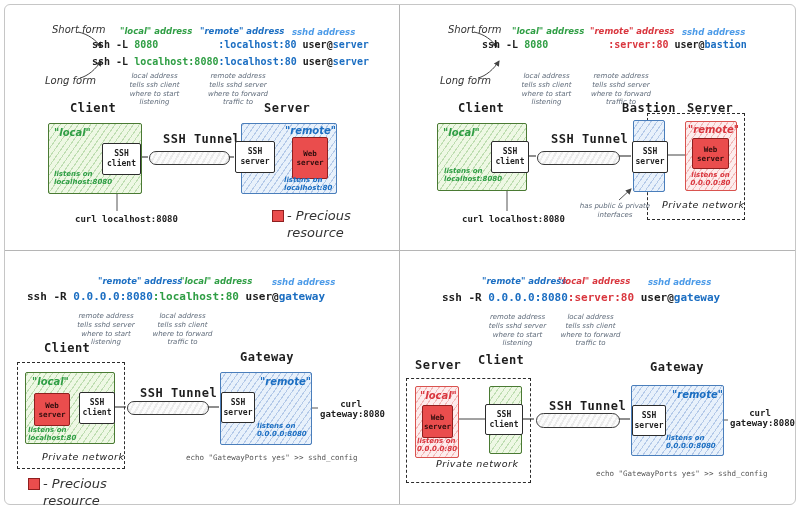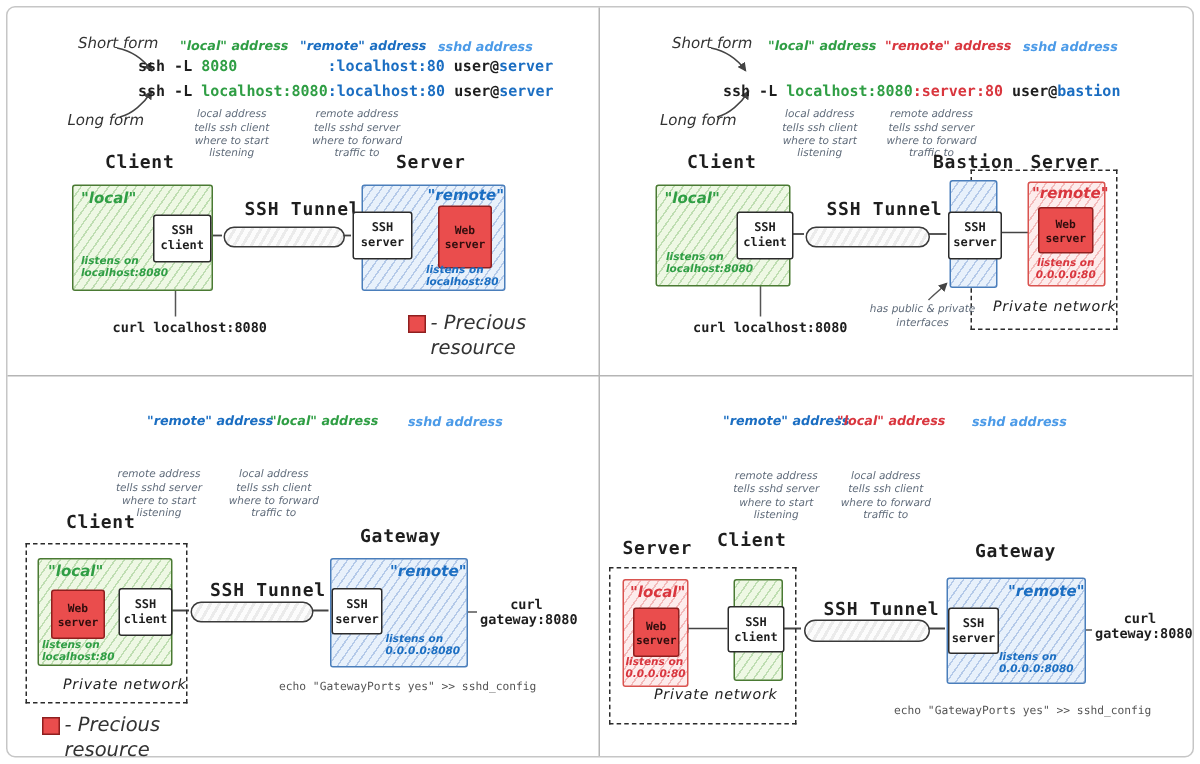--- a/index.html
+++ b/index.html
@@ -118,21 +118,21 @@
       <path d="M218,156 L231,156" stroke="#444" stroke-width="1.2"></path>
       <path d="M266,155 L290,155" stroke="#444" stroke-width="1" marker-end="url(#mtr)"></path>
       <path d="M107,211 L107,174" stroke="#555" stroke-width="1" marker-end="url(#mtr)"></path>
       <path d="M219,200 C223,196 227,193 231,189" fill="none" stroke="#555" stroke-width="1" marker-end="url(#mtr)"></path>
     </svg>
     <div class="abs hand form-label" style="left:48px;top:24px">Short form</div>
     <div class="abs hand form-label" style="left:40px;top:75px">Long form</div>
     <div class="abs hand addr-label c-green" style="left:112px;top:26px">"local" address</div>
     <div class="abs hand addr-label c-red" style="left:190px;top:26px">"remote" address</div>
     <div class="abs hand addr-label c-blue2" style="left:282px;top:27px">sshd address</div>
-    <div class="abs cmd" style="left:82px;top:56px"><span class="c-black">ssh -L </span><span class="c-green">localhost:8080</span><span class="c-red">:server:80</span><span class="c-black"> user@</span><span class="c-blue">bastion</span></div>
+    <div class="abs cmd" style="left:82px;top:39px"><span class="c-black">ssh -L </span><span class="c-green">8080</span><span class="sp60"></span><span class="c-red">:server:80</span><span class="c-black"> user@</span><span class="c-blue">bastion</span></div>
     <div class="abs hand note" style="left:104px;top:72px;width:85px">local address
 tells ssh client
 where to start
 listening</div>
     <div class="abs hand note" style="left:176px;top:72px;width:90px">remote address
 tells sshd server
 where to forward
 traffic to</div>
     <div class="abs heading" style="left:58px;top:101px">Client</div>
     <div class="abs heading" style="left:222px;top:101px">Bastion</div>
@@ -169,20 +169,21 @@
           </marker>
         </defs>
       <path d="M79,157 L71,157" stroke="#444" stroke-width="1" marker-end="url(#mbl)"></path>
       <path d="M113,157 L126,157" stroke="#444" stroke-width="1.2"></path>
       <path d="M207,157 L219,157" stroke="#444" stroke-width="1.2"></path>
       <path d="M318,158 L256,158" stroke="#555" stroke-width="1" marker-end="url(#mbl)"></path>
     </svg>
     <div class="abs hand addr-label c-blue" style="left:98px;top:26px">"remote" address</div>
     <div class="abs hand addr-label c-green" style="left:180px;top:26px">"local" address</div>
     <div class="abs hand addr-label c-blue2" style="left:272px;top:27px">sshd address</div>
+    <div class="abs cmd" style="left:27px;top:40px;font-size:11px"><span class="c-black">ssh -R </span><span class="c-blue">0.0.0.0:8080</span><span class="c-green">:localhost:80</span><span class="c-black"> user@</span><span class="c-blue">gateway</span></div>
     <div class="abs hand note" style="left:62px;top:62px;width:88px">remote address
 tells sshd server
 where to start
 listening</div>
     <div class="abs hand note" style="left:140px;top:62px;width:85px">local address
 tells ssh client
 where to forward
 traffic to</div>
     <div class="abs heading" style="left:44px;top:91px">Client</div>
     <div class="abs heading" style="left:240px;top:100px">Gateway</div>
@@ -220,20 +221,21 @@
           </marker>
         </defs>
       <path d="M85,169 L54,169" stroke="#444" stroke-width="1" marker-end="url(#mbr)"></path>
       <path d="M121,169 L134,169" stroke="#444" stroke-width="1.2"></path>
       <path d="M218,169 L230,169" stroke="#444" stroke-width="1.2"></path>
       <path d="M328,170 L266,170" stroke="#555" stroke-width="1" marker-end="url(#mbr)"></path>
     </svg>
     <div class="abs hand addr-label c-blue" style="left:82px;top:26px">"remote" address</div>
     <div class="abs hand addr-label c-red" style="left:158px;top:26px">"local" address</div>
     <div class="abs hand addr-label c-blue2" style="left:248px;top:27px">sshd address</div>
+    <div class="abs cmd" style="left:42px;top:41px;font-size:11px"><span class="c-black">ssh -R </span><span class="c-blue">0.0.0.0:8080</span><span class="c-red">:server:80</span><span class="c-black"> user@</span><span class="c-blue">gateway</span></div>
     <div class="abs hand note" style="left:75px;top:63px;width:85px">remote address
 tells sshd server
 where to start
 listening</div>
     <div class="abs hand note" style="left:148px;top:63px;width:85px">local address
 tells ssh client
 where to forward
 traffic to</div>
     <div class="abs heading" style="left:15px;top:108px">Server</div>
     <div class="abs heading" style="left:78px;top:103px">Client</div>

